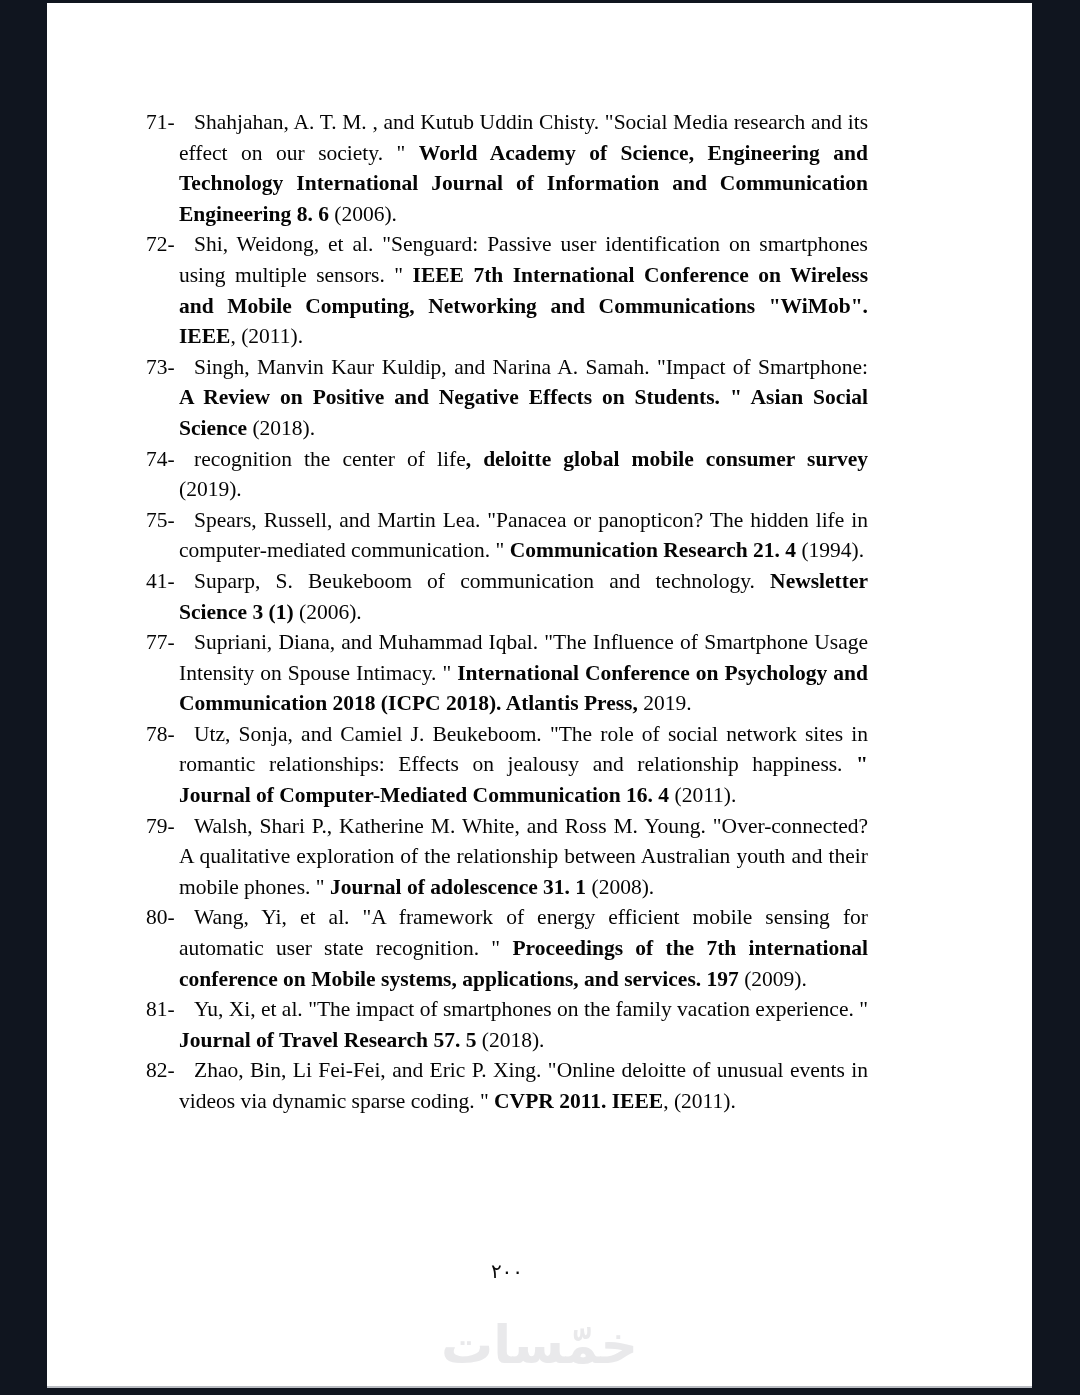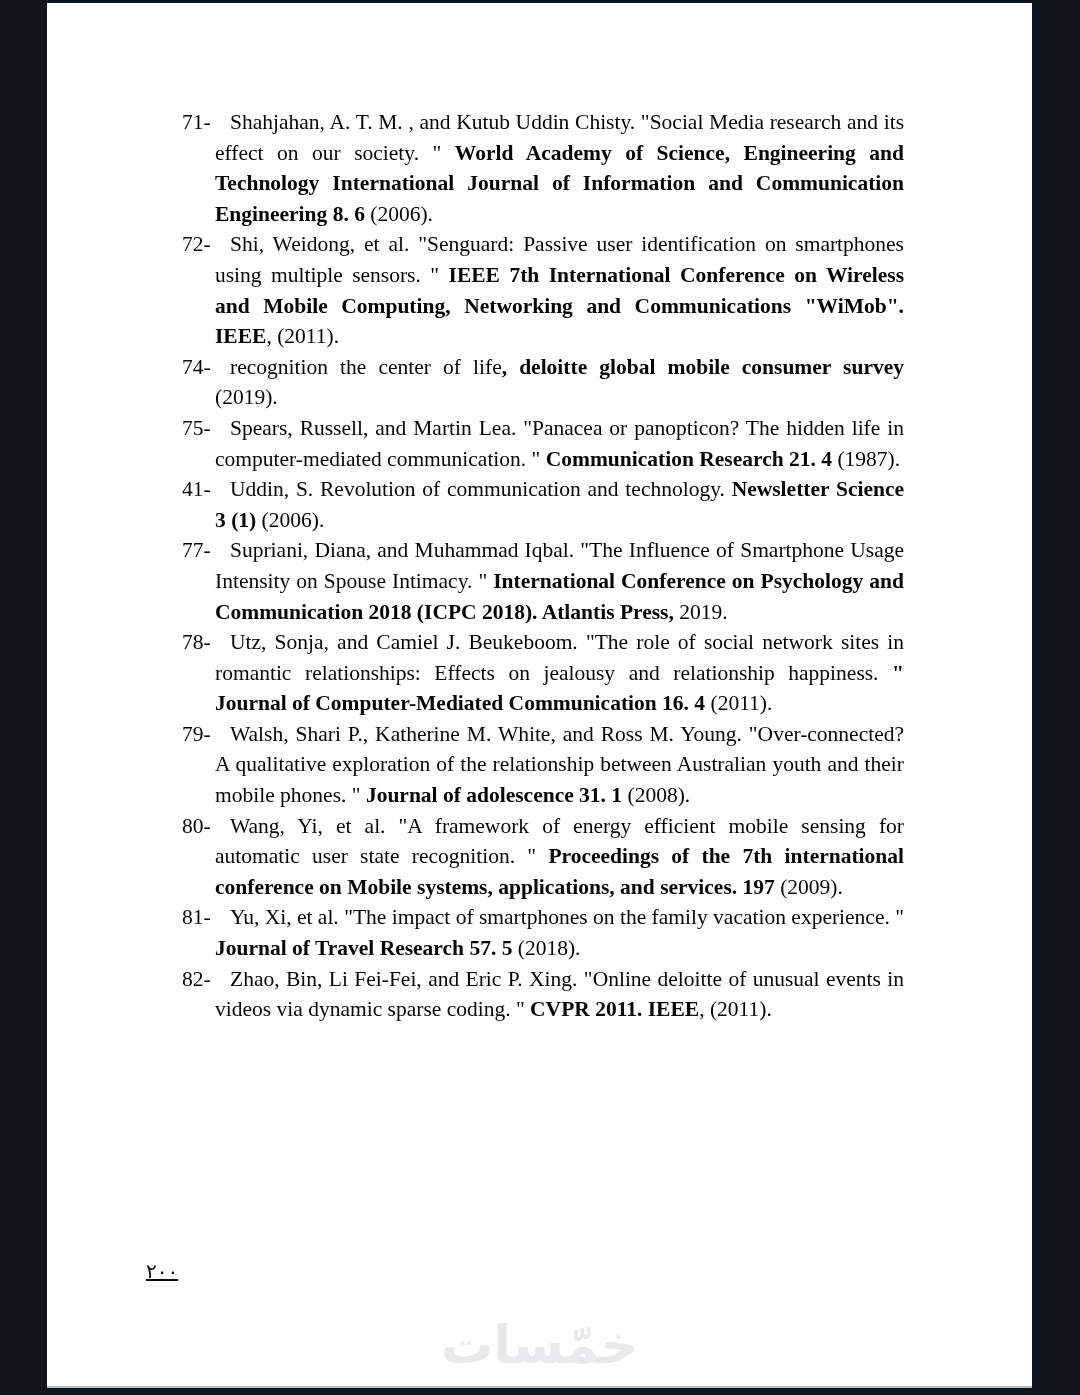--- a/index.html
+++ b/index.html
@@ -21,45 +21,44 @@
     border-bottom: 2px solid #b9bcc2;
   }
   .refs {
     position: absolute;
     left: 99px;
     top: 104px;
     width: 722px;
     font-size: 21.5px;
     line-height: 30.6px;
     color: #050505;
-    margin-left: 36px;
   }
   .ref {
     position: relative;
     padding-left: 33px;
     text-align: justify;
     text-indent: 15px;
   }
   .ref .num {
     position: absolute;
     left: 0;
     top: 0;
     text-indent: 0;
     white-space: nowrap;
   }
   .seg.bold { font-weight: bold; }
   .pagenum {
     position: absolute;
     left: 99px;
     top: 1256px;
     width: 722px;
+    text-align: center;
     font-size: 20px;
     color: #0a0a0a;
     font-family: "DejaVu Sans", "Liberation Serif", serif;
-    text-decoration: underline;
   }
   .watermark {
     position: absolute;
     left: 0;
     top: 1312px;
     width: 100%;
     text-align: center;
     font-size: 52px;
     font-weight: bold;
     color: #e9e9eb;
@@ -68,23 +67,24 @@
   }
 </style>
 </head>
 <body>
 
 <div class="frame">
   <div class="page">
     <div class="refs" id="refs">
         <div class="ref"><span class="num">71-</span><span class="seg">Shahjahan, A. T. M. , and Kutub Uddin Chisty. "Social Media research and its effect on our society. " </span><span class="seg bold">World Academy of Science, Engineering and Technology International Journal of Information and Communication Engineering 8. 6</span><span class="seg"> (2006).</span></div>
         <div class="ref"><span class="num">72-</span><span class="seg">Shi, Weidong, et al. "Senguard: Passive user identification on smartphones using multiple sensors. " </span><span class="seg bold">IEEE 7th International Conference on Wireless and Mobile Computing, Networking and Communications "WiMob". IEEE</span><span class="seg">, (2011).</span></div>
+        <div class="ref"><span class="num">73-</span><span class="seg">Singh, Manvin Kaur Kuldip, and Narina A. Samah. "Impact of Smartphone: </span><span class="seg bold">A Review on Positive and Negative Effects on Students. " Asian Social Science</span><span class="seg"> (2018).</span></div>
         <div class="ref"><span class="num">74-</span><span class="seg">recognition the center of life</span><span class="seg bold">, deloitte global mobile consumer survey</span><span class="seg"> (2019).</span></div>
-        <div class="ref"><span class="num">75-</span><span class="seg">Spears, Russell, and Martin Lea. "Panacea or panopticon? The hidden life in computer-mediated communication. " </span><span class="seg bold">Communication Research 21. 4</span><span class="seg"> (1987).</span></div>
-        <div class="ref"><span class="num">41-</span><span class="seg">Uddin, S. Revolution of communication and technology. </span><span class="seg bold">Newsletter Science 3 (1)</span><span class="seg"> (2006).</span></div>
+        <div class="ref"><span class="num">75-</span><span class="seg">Spears, Russell, and Martin Lea. "Panacea or panopticon? The hidden life in computer-mediated communication. " </span><span class="seg bold">Communication Research 21. 4</span><span class="seg"> (1994).</span></div>
+        <div class="ref"><span class="num">41-</span><span class="seg">Suparp, S. Beukeboom of communication and technology. </span><span class="seg bold">Newsletter Science 3 (1)</span><span class="seg"> (2006).</span></div>
         <div class="ref"><span class="num">77-</span><span class="seg">Supriani, Diana, and Muhammad Iqbal. "The Influence of Smartphone Usage Intensity on Spouse Intimacy. " </span><span class="seg bold">International Conference on Psychology and Communication 2018 (ICPC 2018). Atlantis Press,</span><span class="seg"> 2019.</span></div>
         <div class="ref"><span class="num">78-</span><span class="seg">Utz, Sonja, and Camiel J. Beukeboom. "The role of social network sites in romantic relationships: Effects on jealousy and relationship happiness. </span><span class="seg bold">" Journal of Computer-Mediated Communication 16. 4</span><span class="seg"> (2011).</span></div>
         <div class="ref"><span class="num">79-</span><span class="seg">Walsh, Shari P., Katherine M. White, and Ross M. Young. "Over-connected? A qualitative exploration of the relationship between Australian youth and their mobile phones. " </span><span class="seg bold">Journal of adolescence 31. 1</span><span class="seg"> (2008).</span></div>
         <div class="ref"><span class="num">80-</span><span class="seg">Wang, Yi, et al. "A framework of energy efficient mobile sensing for automatic user state recognition. " </span><span class="seg bold">Proceedings of the 7th international conference on Mobile systems, applications, and services. 197</span><span class="seg"> (2009).</span></div>
         <div class="ref"><span class="num">81-</span><span class="seg">Yu, Xi, et al. "The impact of smartphones on the family vacation experience. " </span><span class="seg bold">Journal of Travel Research 57. 5</span><span class="seg"> (2018).</span></div>
         <div class="ref"><span class="num">82-</span><span class="seg">Zhao, Bin, Li Fei-Fei, and Eric P. Xing. "Online deloitte of unusual events in videos via dynamic sparse coding. " </span><span class="seg bold">CVPR 2011. IEEE</span><span class="seg">, (2011).</span></div>
       </div>
     <div class="pagenum">٢٠٠</div>
     <div class="watermark">خمّسات</div>
   </div>

